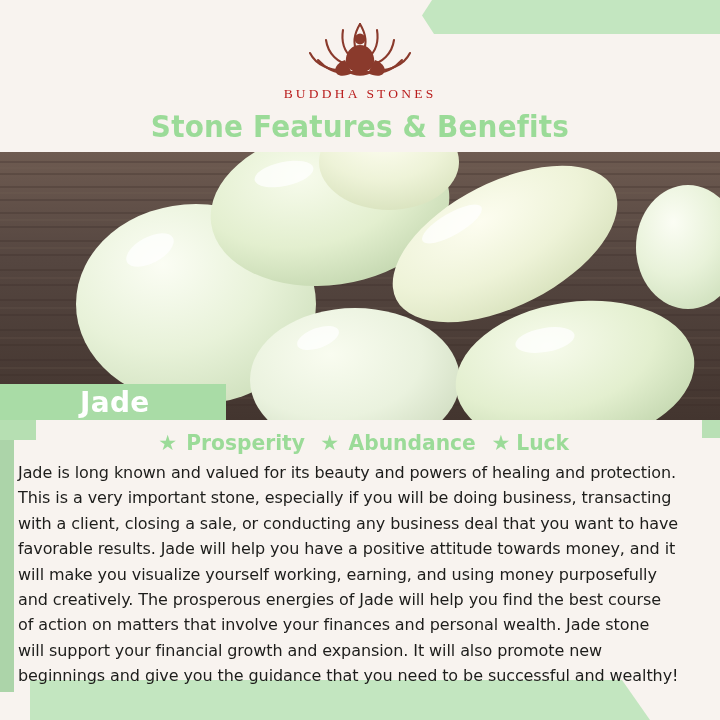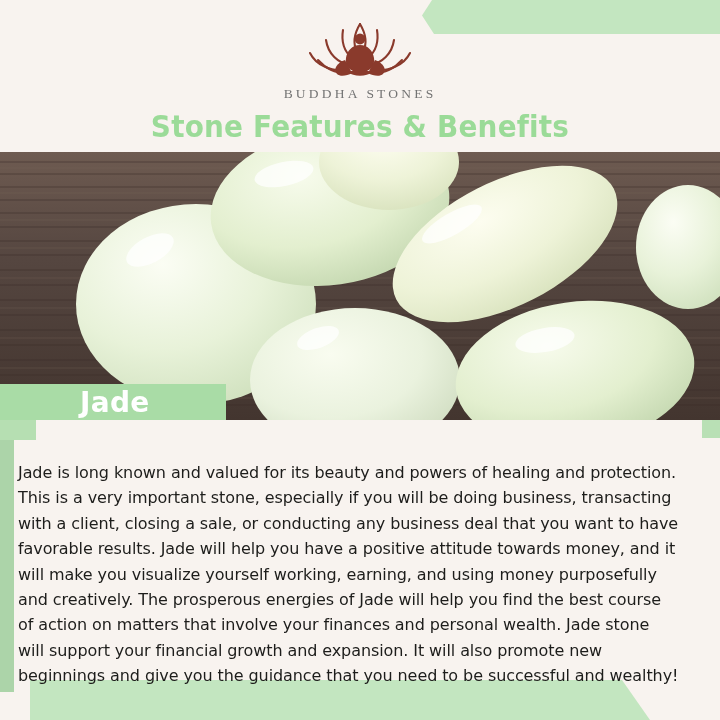--- a/index.html
+++ b/index.html
@@ -44,21 +44,21 @@
   }
   .logo-wrap{
     position:absolute;top:20px;left:0;width:720px;
     display:flex;flex-direction:column;align-items:center;
   }
   .logo-mark{width:120px;height:62px;display:block;}
   .logo-text{
     margin-top:4px;
     font-family:"Liberation Serif",serif;
     font-size:13.5px;letter-spacing:3.2px;
-    color:#737373;font-weight:400;
+    color:#b91c1c;font-weight:400;
   }
   .page-title{
     position:absolute;top:109px;left:0;width:720px;text-align:center;
     font-family:"DejaVu Sans",sans-serif;
     font-weight:bold;font-size:30px;letter-spacing:.2px;
     color:#9bdb98;
     transform:scaleX(.93);
   }
 
   
@@ -213,16 +213,19 @@
           <path d="M45 40 C36 43 33 50 37 54 C40 57 47 56 52 53 Z"></path>
           <path d="M75 40 C84 43 87 50 83 54 C80 57 73 56 68 53 Z"></path>
           <path d="M48 52 C53 57 67 57 72 52 C68 50 52 50 48 52 Z"></path>
         </g>
       </svg>
       <div class="logo-text">BUDDHA STONES</div>
     </div>
     <div class="page-title">Stone Features &amp; Benefits</div>
   </div>
 
+  <div class="keywords">
+    <span class="star">★</span><span class="kw">Prosperity</span><span class="star">★</span><span class="kw">Abundance</span><span class="star">★</span><span class="kw">Luck</span>
+  </div>
 
   <div class="body-copy">Jade is long known and valued for its beauty and powers of healing and protection. This is a very important stone, especially if you will be doing business, transacting with a client, closing a sale, or conducting any business deal that you want to have favorable results. Jade will help you have a positive attitude towards money, and it will make you visualize yourself working, earning, and using money purposefully and creatively. The prosperous energies of Jade will help you find the best course of action on matters that involve your finances and personal wealth. Jade stone will support your financial growth and expansion. It will also promote new beginnings and give you the guidance that you need to be successful and wealthy!</div>
 
 </div>
 
 </body></html>

